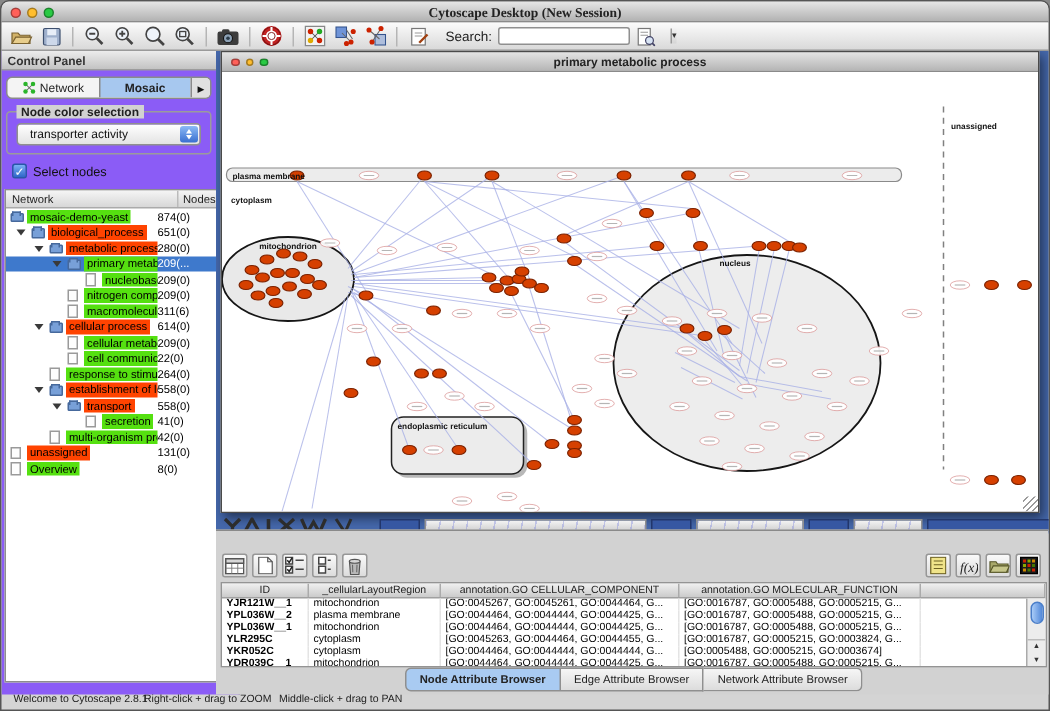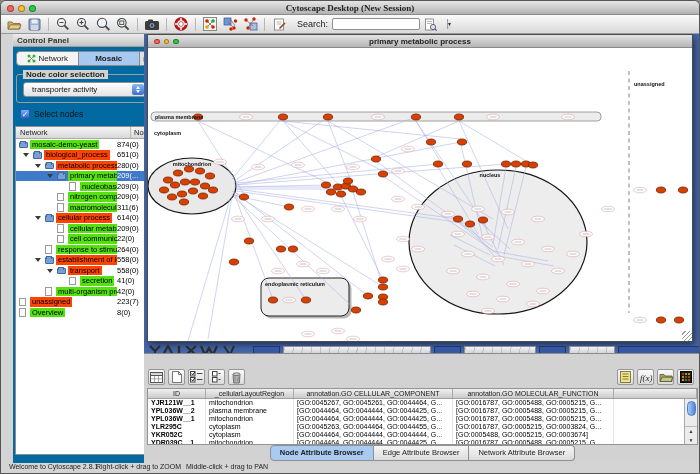--- a/index.html
+++ b/index.html
@@ -24,22 +24,22 @@
   .tbtn { width:20px; height:17px; display:flex; align-items:center; justify-content:center; }
   .tsep { width:1px; height:13px; background:#b5b5b5; margin:0 4px; }
   .search-label { font-size:9px; color:#222; margin:0 4px 0 8px; }
   .search-box { width:88px; height:12px; background:#fff; border:1px solid #8f8f8f;
     border-radius:2px; display:flex; }
   .search-input { flex:1; border:none; outline:none; font-size:8px; padding:0 2px; background:transparent; }
   .search-drop { width:11px; background:linear-gradient(#f2f2f2,#d5d5d5); border-left:1px solid #9a9a9a;
     font-size:6px; color:#333; text-align:center; line-height:11px; }
 
   
-  .cp { position:absolute; left:12px; top:33px; width:159px; height:429px;
-    background:#0369a1; border-right:1px solid #7e7e7e; }
+  .cp { position:absolute; left:0; top:33px; width:159px; height:429px;
+    background:#8b5cf6; border-right:1px solid #7e7e7e; }
   .panel-header { height:13px; background:linear-gradient(#ececec,#c3c3c3);
     border-bottom:1px solid #9c9c9c; font-size:8px; font-weight:bold; color:#333;
     line-height:13px; padding-left:4px; position:relative; }
   .float-icon { position:absolute; right:4px; top:3px; width:7px; height:7px;
     border:1px solid #777; background:#e8e8e8; }
   .float-icon:after { content:""; position:absolute; right:0; top:0; width:3px; height:3px; background:#777; }
   .cp-tabs { position:absolute; left:3px; top:17px; width:137px; height:15px; display:flex;
     border:1px solid #8a8a8a; border-radius:4px; background:#f4f4f4; overflow:hidden;
     font-size:8px; color:#222; }
   .cp-tab { flex:1; display:flex; align-items:center; justify-content:center; gap:3px; }
@@ -393,21 +393,21 @@
             <span class="tr-count">41(0)</span>
           </div>
           <div class="tree-row">
             <span class="tr-page" style="left: 29px;"></span>
             <span class="tr-label bg-g" style="left: 40px; max-width: 61px;">multi-organism pro</span>
             <span class="tr-count">42(0)</span>
           </div>
           <div class="tree-row">
             <span class="tr-page" style="left: 3px;"></span>
             <span class="tr-label bg-r" style="left: 14px; max-width: 87px;">unassigned</span>
-            <span class="tr-count">223(7)</span>
+            <span class="tr-count">131(0)</span>
           </div>
           <div class="tree-row">
             <span class="tr-page" style="left: 3px;"></span>
             <span class="tr-label bg-g" style="left: 14px; max-width: 87px;">Overview</span>
             <span class="tr-count">8(0)</span>
           </div>
         </div>
     </div>
   </div>
 

